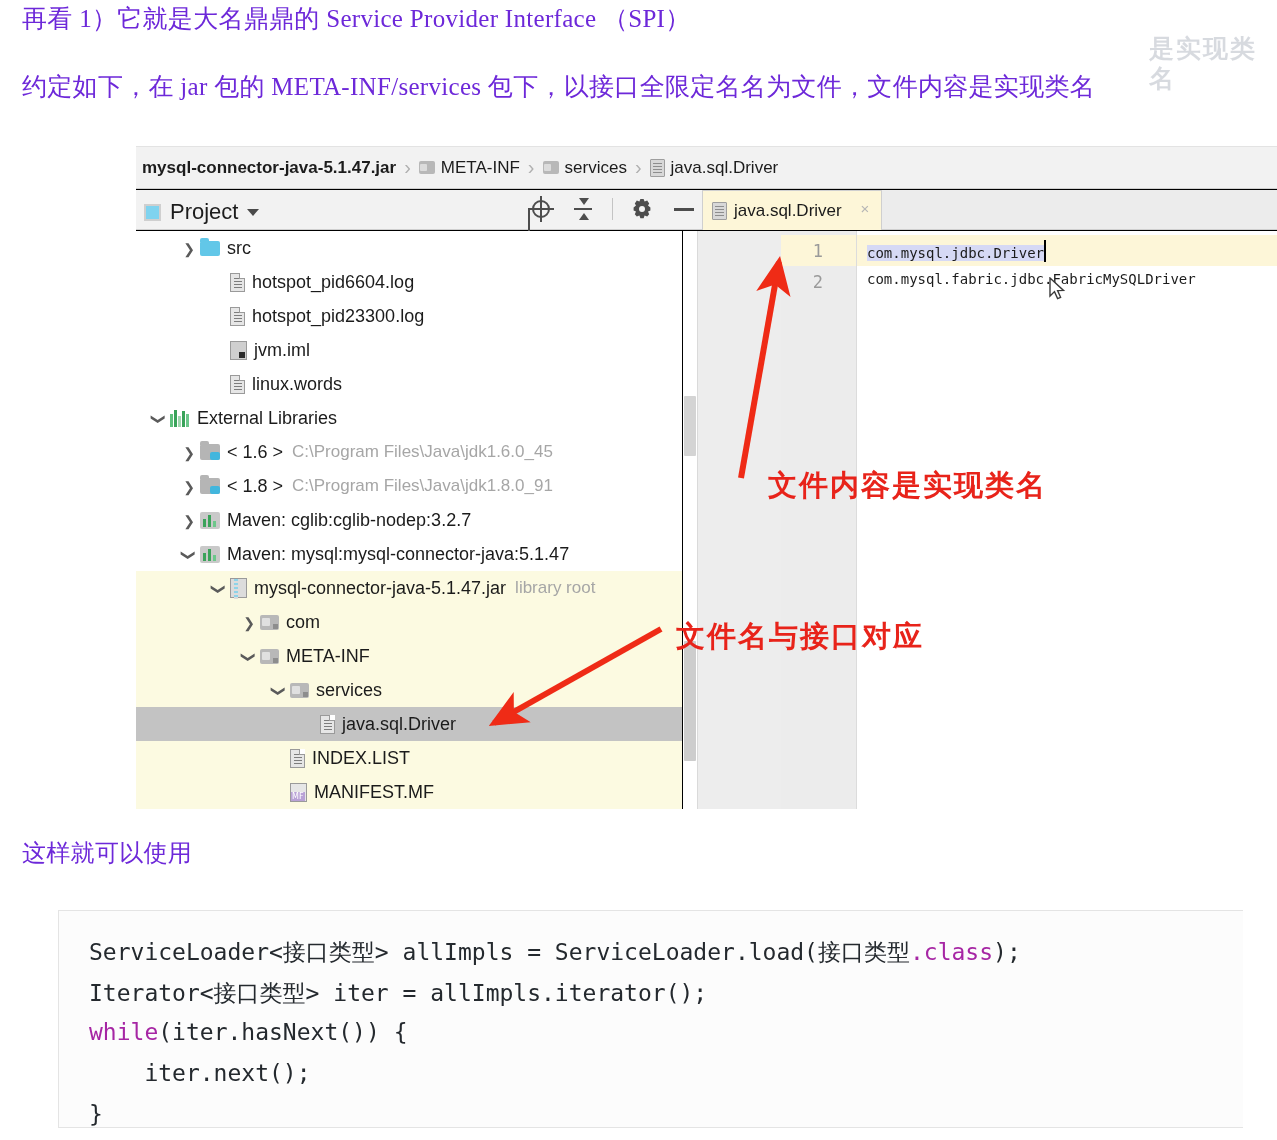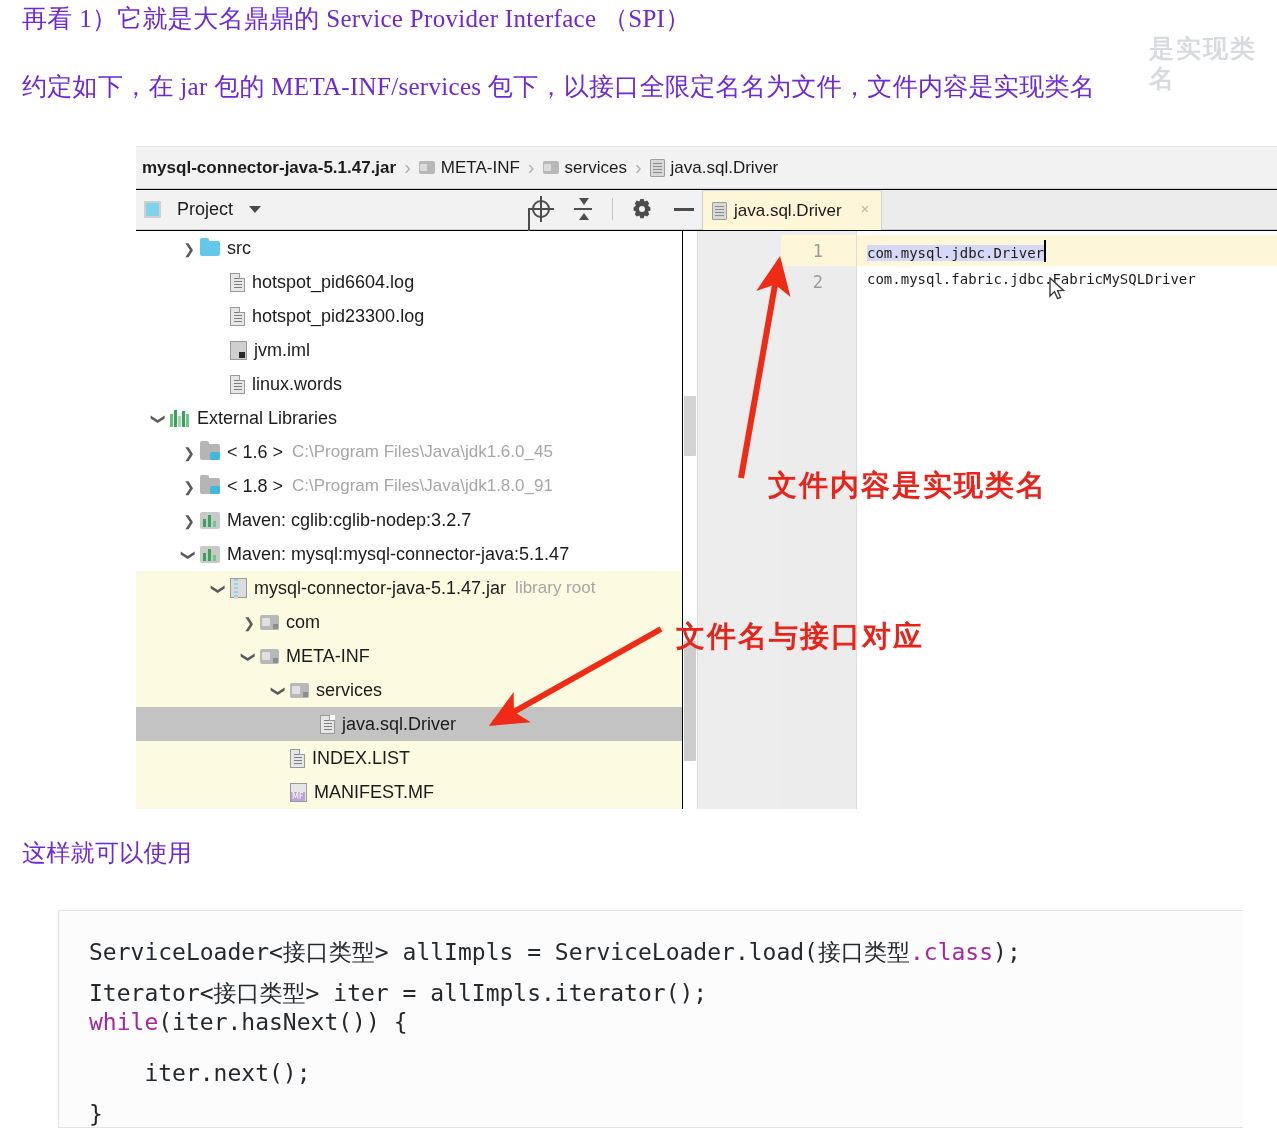--- a/index.html
+++ b/index.html
@@ -72,22 +72,22 @@
   }
   .ic-file:before{content:"";position:absolute;left:2px;top:3px;right:2px;height:1px;
     box-shadow:0 3px 0 #8d8d8d,0 6px 0 #8d8d8d,0 9px 0 #8d8d8d;background:#8d8d8d;}
 
   
   .toolrow{
     position:absolute;left:0;top:43px;width:100%;height:40px;
     background:#f2f2f2;border-bottom:1px solid #cfcfcf;box-sizing:border-box;
   }
   .proj-label{
-    position:absolute;left:8px;top:9px;display:flex;align-items:center;gap:16px;
-    font-size:18px;color:#1c1c1c;
+    position:absolute;left:8px;top:9px;display:flex;align-items:center;gap:9px;
+    font-size:22px;color:#1c1c1c;
   }
   .proj-square{width:17px;height:17px;background:#7fd3ef;border:2px solid #cfcfcf;box-sizing:border-box;}
   .caret-down{width:0;height:0;border-left:6px solid transparent;border-right:6px solid transparent;border-top:7px solid #4a4a4a;}
 
   .tool-icons{position:absolute;left:392px;top:6px;display:flex;align-items:center;gap:16px;}
   .tb{width:26px;height:26px;position:relative;cursor:default;}
   .tb-target:before{content:"";position:absolute;left:4px;top:4px;width:18px;height:18px;border:2px solid #4d4d4d;border-radius:50%;box-sizing:border-box;}
   .tb-target:after{content:"";position:absolute;left:12px;top:0;width:2px;height:26px;background:#4d4d4d;
     box-shadow:-12px 12px 0 0 #4d4d4d;transform:none;}
   .tb-target i{position:absolute;left:0;top:12px;width:26px;height:2px;background:#4d4d4d;}
@@ -199,21 +199,21 @@
   #codeblock{
     position:absolute;left:58px;top:910px;width:1185px;height:218px;
     background:#fcfcfc;border:1px solid #e4e4e4;border-right:none;box-sizing:border-box;
   }
   #codeblock .cline{
     position:absolute;left:30px;
     font-family:"DejaVu Sans Mono",monospace;font-size:23px;color:#24292e;white-space:pre;
   }
   #codeblock .cline:nth-of-type(1){top:26px;}
   #codeblock .cline:nth-of-type(2){top:67px;}
-  #codeblock .cline:nth-of-type(3){top:98px;}
+  #codeblock .cline:nth-of-type(3){top:108px;}
   #codeblock .cline:nth-of-type(4){top:149px;}
   #codeblock .cline:nth-of-type(5){top:190px;}
   .kw{color:#a626a4;}
   .pl{color:#24292e;}
 </style>
 </head>
 <body>
 
 <div class="prose" id="line1">再看 1）它就是大名鼎鼎的 Service Provider Interface （SPI）</div>
 <div class="prose" id="line2">约定如下，在 jar 包的 META-INF/services 包下，以接口全限定名名为文件，文件内容是实现类名</div>

